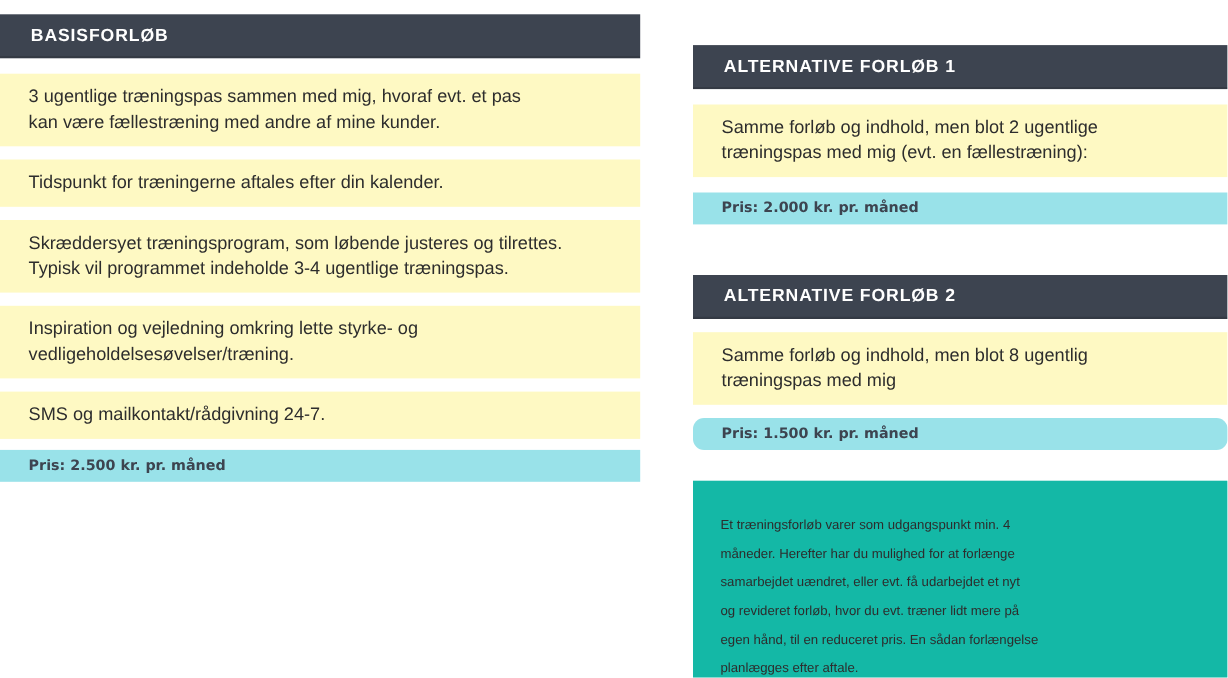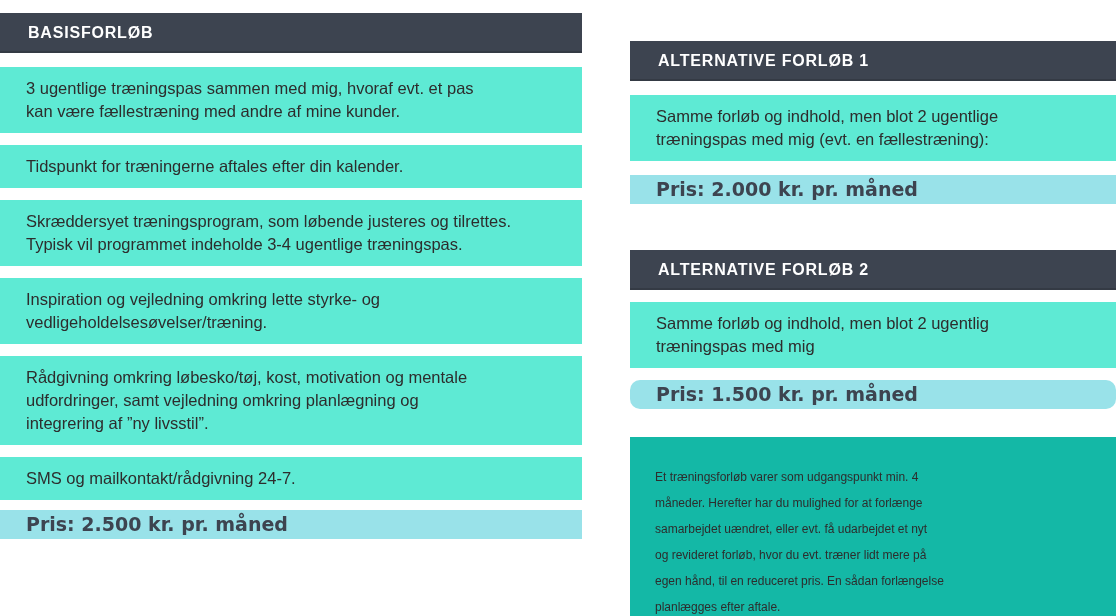--- a/index.html
+++ b/index.html
@@ -26,33 +26,33 @@
     line-height: 24px;
     letter-spacing: 0.8px;
     height: 40px;
     box-sizing: border-box;
     padding: 8px 10px 8px 28px;
     box-shadow: inset 0 -2px 0 rgba(0,0,0,0.14);
     white-space: nowrap;
     overflow: hidden;
   }
   .box {
-    background: #5eead4;
+    background: #fef9c3;
     color: #2d2d2d;
     font-size: 16.5px;
     line-height: 23px;
     padding: 10px 24px 10px 26px;
     white-space: pre-line;
   }
   .price-bar {
     background: #99e2e9;
     color: #3d4450;
     font-family: "DejaVu Sans", sans-serif;
     font-weight: bold;
-    font-size: 19px;
+    font-size: 13px;
     line-height: 29px;
     height: 29px;
     box-sizing: border-box;
     padding: 0 0 0 26px;
     white-space: nowrap;
     overflow: hidden;
   }
   .note-box {
     background: #14b8a6;
     color: #2d2d2d;
@@ -75,40 +75,37 @@
   <div class="col-left">
     <div class="block-header mb14">BASISFORLØB</div>
 
     <div class="box mb12">3 ugentlige træningspas sammen med mig, hvoraf evt. et pas
 kan være fællestræning med andre af mine kunder.</div>
     <div class="box mb12">Tidspunkt for træningerne aftales efter din kalender.</div>
     <div class="box mb12">Skræddersyet træningsprogram, som løbende justeres og tilrettes.
 Typisk vil programmet indeholde 3-4 ugentlige træningspas.</div>
     <div class="box mb12">Inspiration og vejledning omkring lette styrke- og
 vedligeholdelsesøvelser/træning.</div>
-    <div class="box mb12">Rådgivning omkring løbesko/tøj, kost, motivation og mentale
-udfordringer, samt vejledning omkring planlægning og
-integrering af ”ny livsstil”.</div>
     <div class="box mb10">SMS og mailkontakt/rådgivning 24-7.</div>
 
     <div class="price-bar">Pris: 2.500 kr. pr. måned</div>
   </div>
 
   <div class="col-right">
 
     <div>
       <div class="block-header mb14">ALTERNATIVE FORLØB 1</div>
       <div class="box mb14">Samme forløb og indhold, men blot 2 ugentlige
 træningspas med mig (evt. en fællestræning):</div>
       <div class="price-bar mb46">Pris: 2.000 kr. pr. måned</div>
     </div>
 
     <div>
       <div class="block-header mb12">ALTERNATIVE FORLØB 2</div>
-      <div class="box mb12">Samme forløb og indhold, men blot 2 ugentlig
+      <div class="box mb12">Samme forløb og indhold, men blot 8 ugentlig
 træningspas med mig</div>
       <div class="price-bar mb28">Pris: 1.500 kr. pr. måned</div>
     </div>
 
     <div class="note-box">Et træningsforløb varer som udgangspunkt min. 4
 måneder. Herefter har du mulighed for at forlænge
 samarbejdet uændret, eller evt. få udarbejdet et nyt
 og revideret forløb, hvor du evt. træner lidt mere på
 egen hånd, til en reduceret pris. En sådan forlængelse
 planlægges efter aftale.</div>

